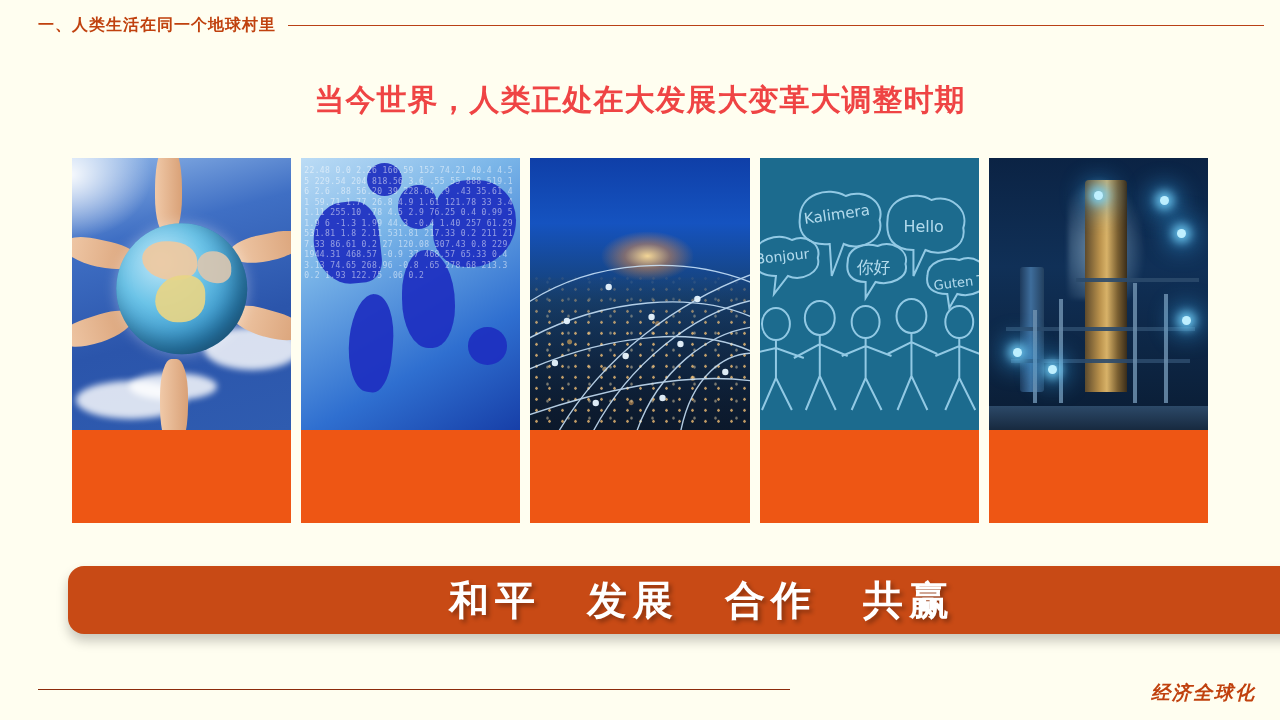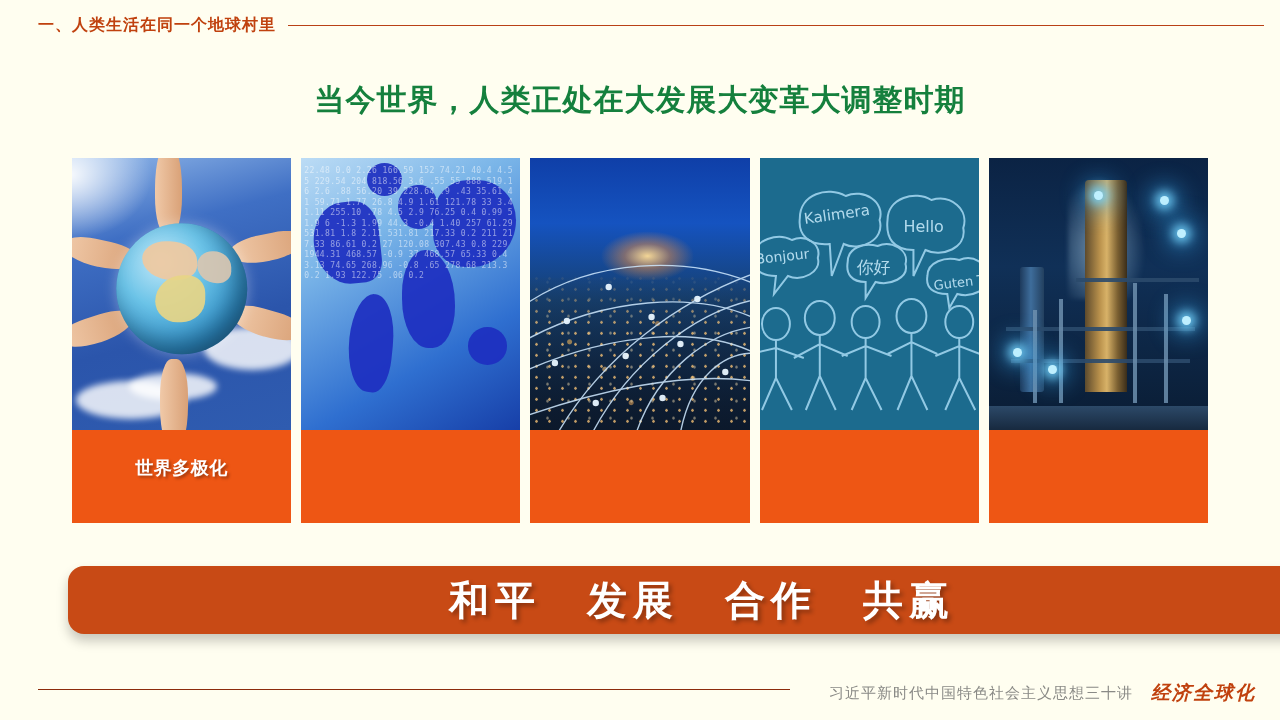--- a/index.html
+++ b/index.html
@@ -20,21 +20,21 @@
     letter-spacing:1px; white-space:nowrap;
   }
   .header-rule{
     flex:1; height:0; border-top:1.4px solid #B5370A;
     margin-left:12px; margin-right:16px; opacity:.95;
   }
   
   .main-title{
     position:absolute; left:0; top:80px; width:1280px;
     text-align:center; font-size:30px; font-weight:bold;
-    color:#15803d; letter-spacing:1px;
+    color:#ef4444; letter-spacing:1px;
   }
   
   .cards{
     position:absolute; left:72px; top:158px;
     width:1136px; height:365px;
     display:flex; gap:10px;
   }
   .card{
     flex:1; display:flex; flex-direction:column;
     background:#EE5614; overflow:hidden;
@@ -217,23 +217,20 @@
       <div class="hand h1"></div>
       <div class="hand h2"></div>
       <div class="hand h3"></div>
       <div class="hand h4"></div>
       <div class="globe">
         <div class="land l1"></div>
         <div class="land l2"></div>
         <div class="land l3"></div>
       </div>
       <div class="hand h6"></div>
-    </div>
-    <div class="card-caption">
-      <span>世界多极化</span>
     </div>
   </div>
 
   <div class="card">
     <div class="card-photo p2">
       <div class="continent gr"></div>
       <div class="continent na"></div>
       <div class="continent sa"></div>
       <div class="continent eu"></div>
       <div class="continent af"></div>
@@ -329,15 +326,14 @@
   </div>
 
 </div>
 
 <div class="banner">
   <div class="banner-text">和平　发展　合作　共赢</div>
 </div>
 
 <div class="footer-rule"></div>
 <div class="footer">
-  <div class="footer-series">习近平新时代中国特色社会主义思想三十讲</div>
   <div class="footer-lecture">经济全球化</div>
 </div>
 
 </body></html>

